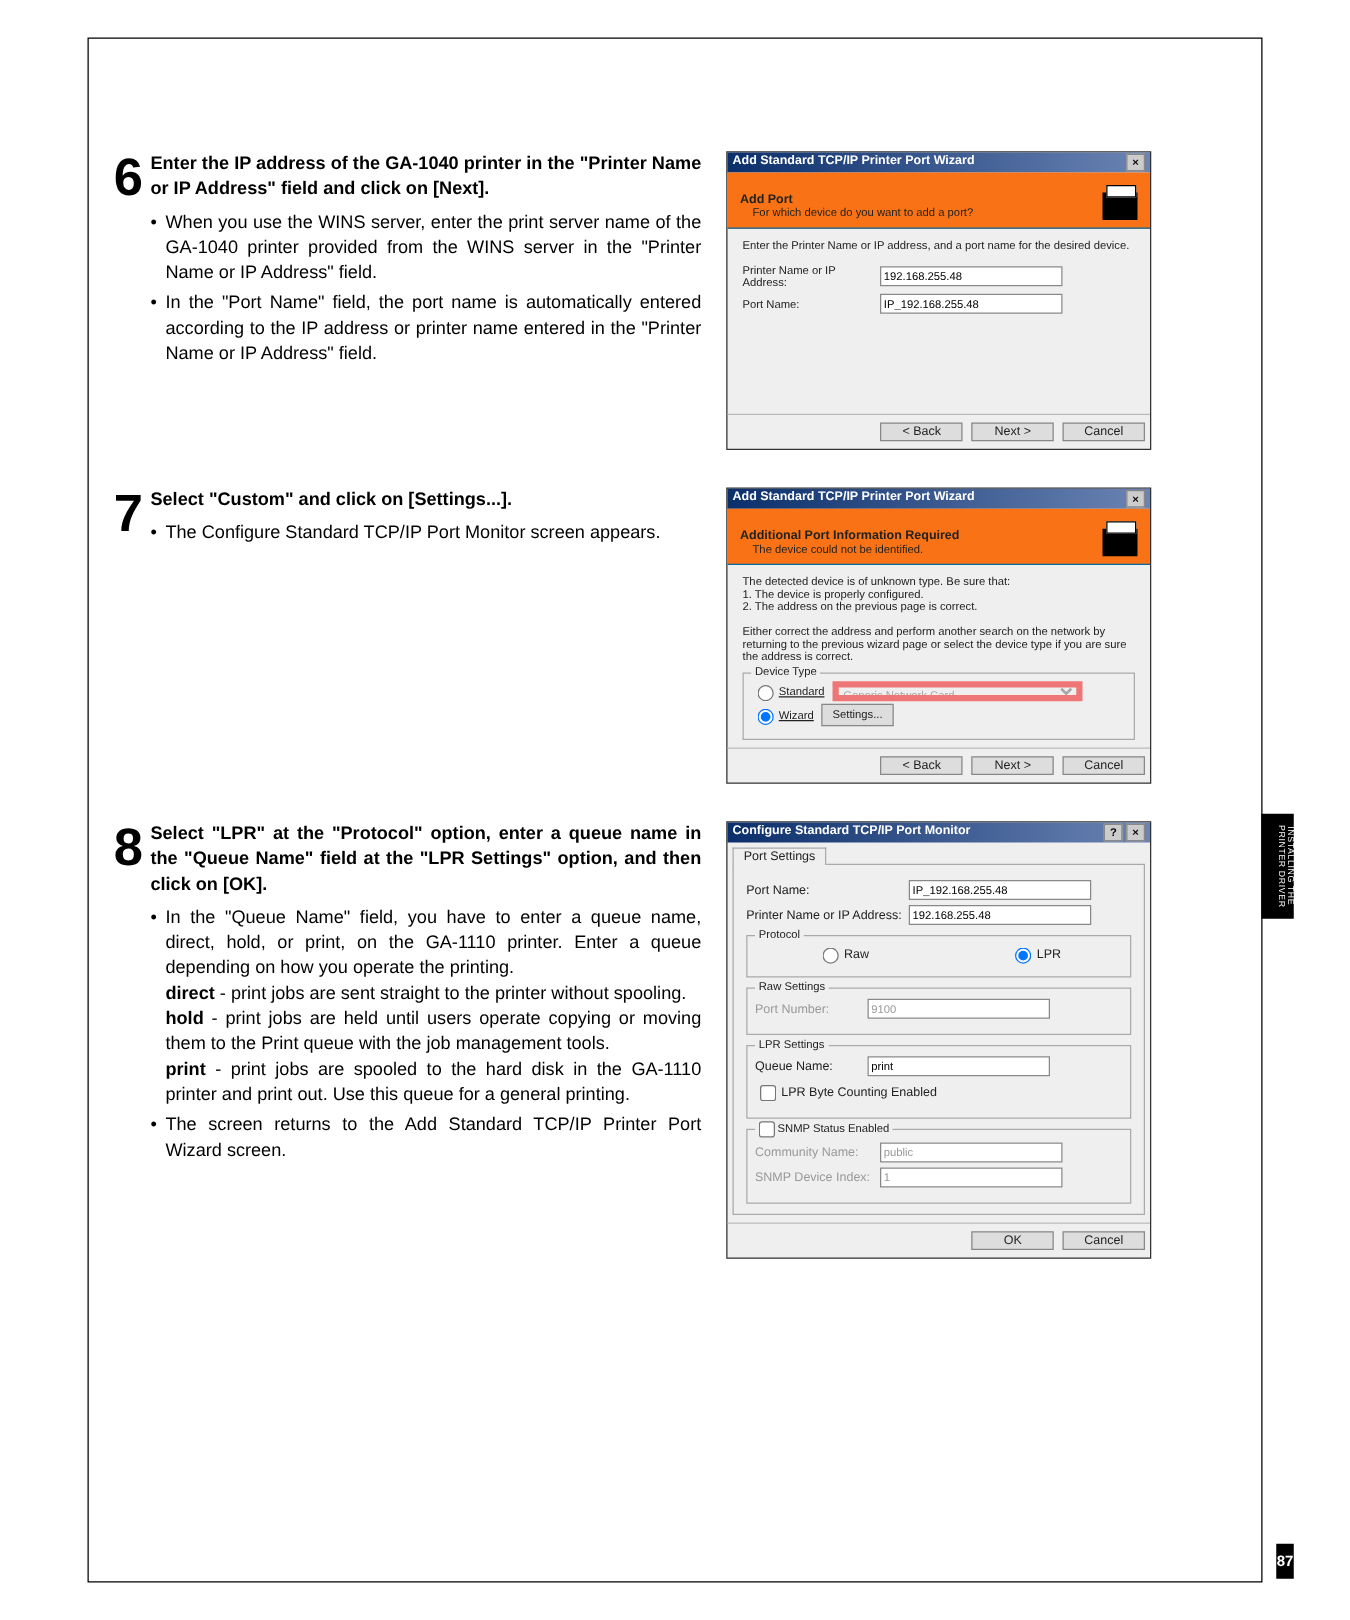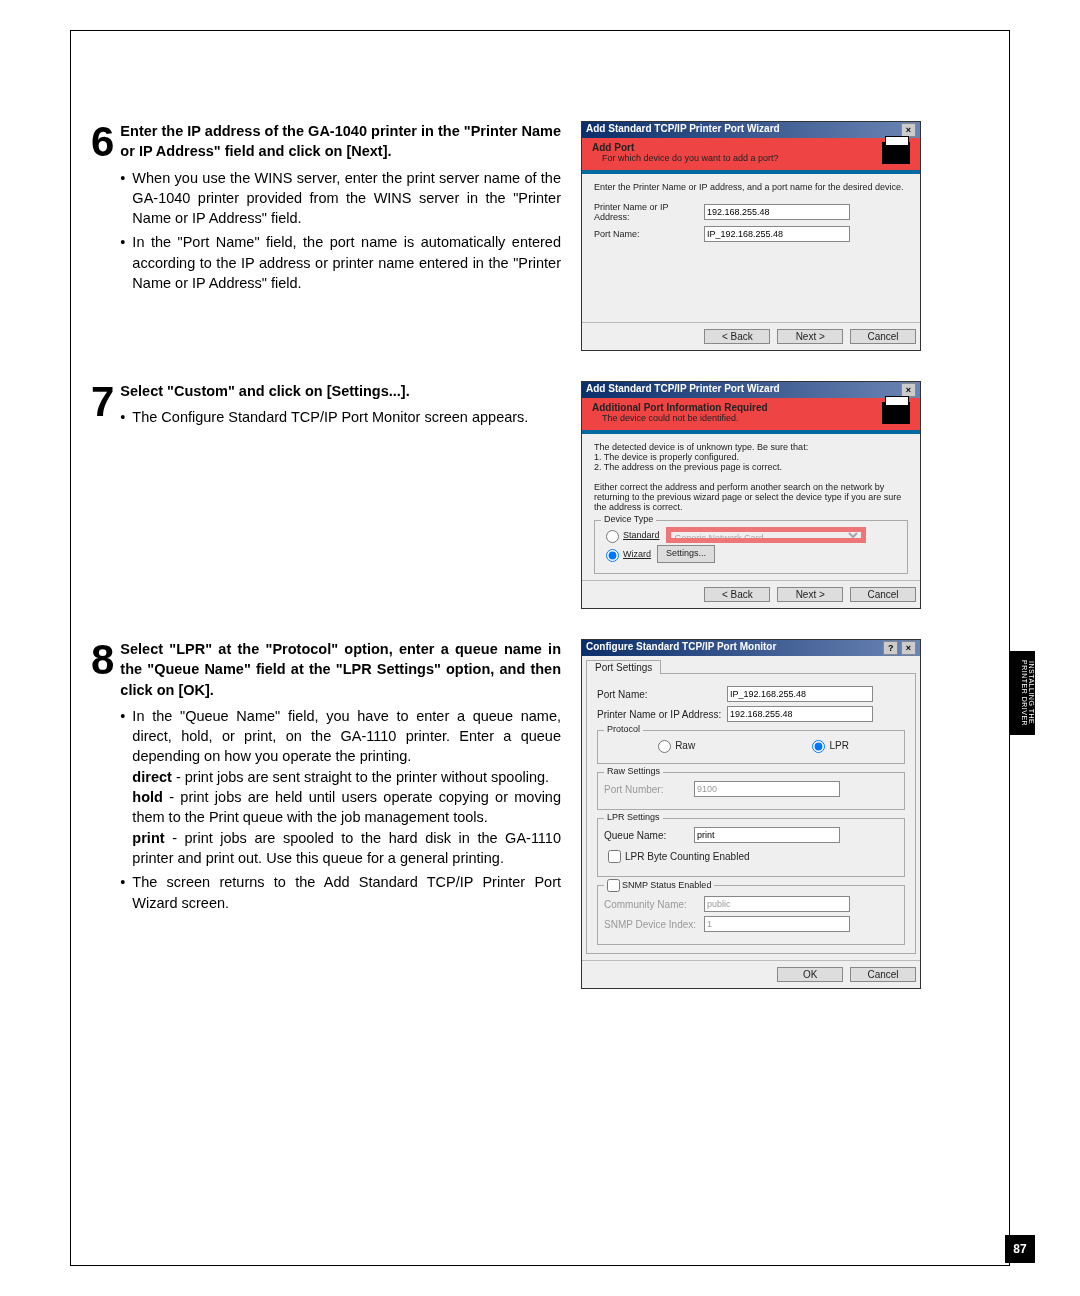--- a/index.html
+++ b/index.html
@@ -94,23 +94,23 @@
     background:#ccc;
     color:#000;
     width:13px;
     height:12px;
     text-align:center;
     line-height:12px;
     font-size:9px;
     border:1px solid #888;
   }
   .banner {
-    background:#ef4444;
-    border-bottom:4px solid #0369a1;
-    padding:4px 10px 6px 10px;
+    background:#f97316;
+    border-bottom:1px solid #0369a1;
+    padding:16px 10px 6px 10px;
     display:flex;
     justify-content:space-between;
     align-items:flex-start;
   }
   .banner .lbl-title { font-weight:bold; font-size:10px; }
   .banner .lbl-sub { font-size:9px; margin-left:10px; }
   .banner .printer-icon {
     width:28px;
     height:22px;
     background:#000;
@@ -222,21 +222,21 @@
     font-size:7px;
     text-align:center;
     writing-mode:vertical-rl;
     letter-spacing:0.5px;
     padding:4px 0;
   }
   .page-num {
     position:absolute;
     right:-26px;
     bottom:2px;
-    width:30px;
+    width:14px;
     height:28px;
     background:#000;
     color:#fff;
     font-size:12px;
     font-weight:bold;
     display:flex;
     align-items:center;
     justify-content:center;
   }
 </style>

